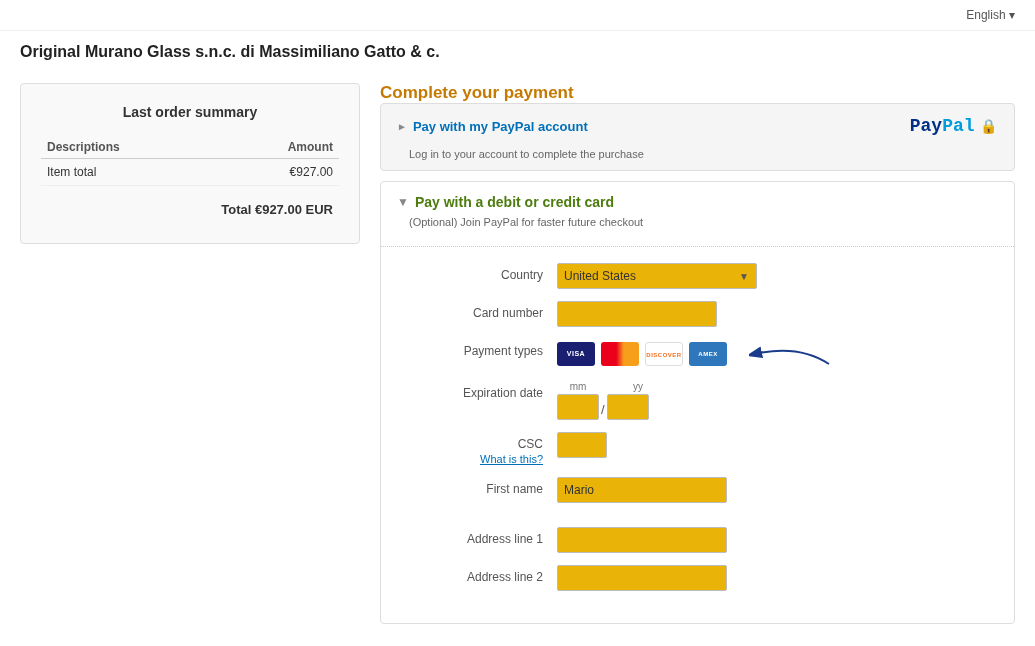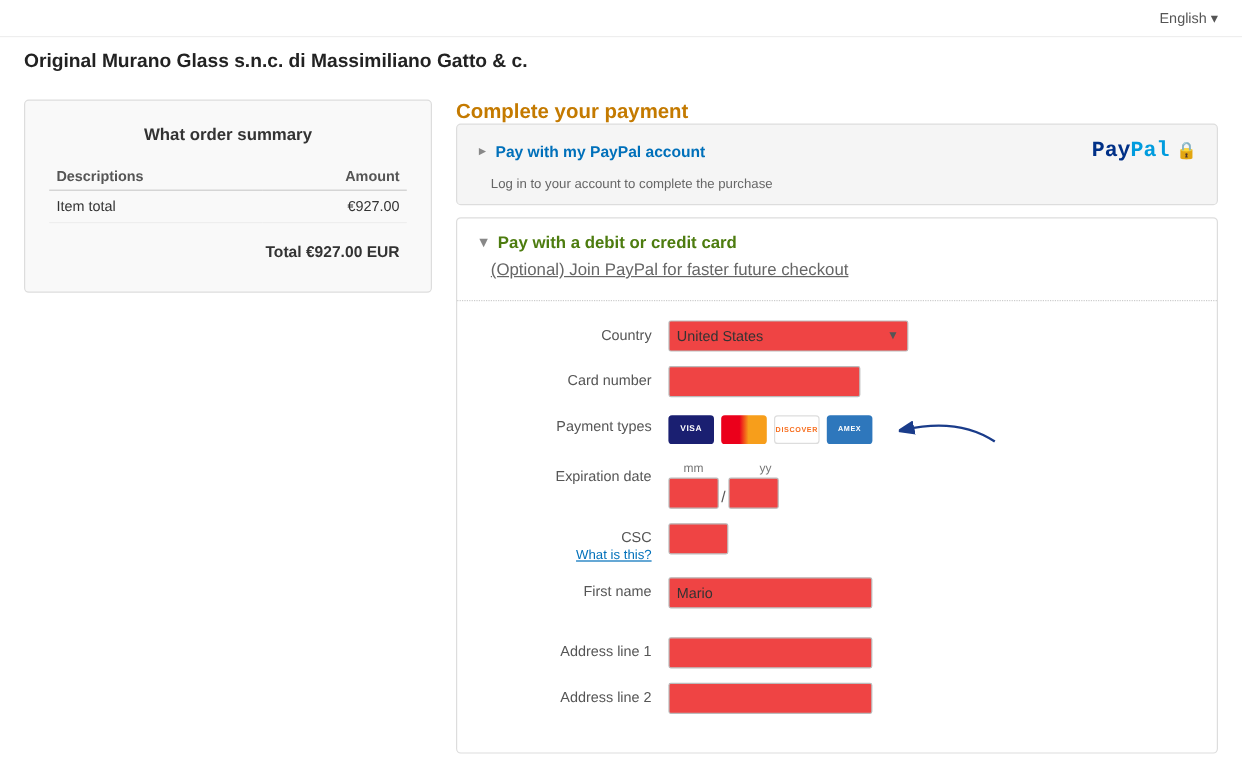--- a/index.html
+++ b/index.html
@@ -49,29 +49,29 @@
     .paypal-header-right { display: flex; align-items: center; gap: 6px; font-family: Liberation Mono, monospace; }
     .paypal-logo { font-size: 18px; font-weight: bold; color: #003087; }
     .lock-icon { color: #888; font-size: 14px; }
     .paypal-subtext { color: #666; font-size: 11px; padding: 0 16px 10px 28px; }
 
     
     .card-section { border: 1px solid #ddd; border-radius: 4px; background: #fff; }
     .card-header { display: flex; align-items: center; gap: 6px; padding: 12px 16px 4px 16px; }
     .card-arrow { color: #888; font-size: 12px; }
     .card-title { font-size: 14px; font-weight: bold; color: #4d7c0f; }
-    .card-subtext { color: #666; font-size: 14px; padding: 2px 16px 12px 28px; text-decoration: underline; }
+    .card-subtext { color: #666; font-size: 11px; padding: 2px 16px 12px 28px; }
 
     .card-form { padding: 10px 16px 20px 16px; }
     .form-row { display: flex; align-items: flex-start; margin-bottom: 12px; }
     .form-label { width: 160px; min-width: 140px; text-align: right; padding-right: 14px; padding-top: 5px; font-size: 12px; color: #555; }
     .form-control { flex: 1; }
     .form-input {
       border: 1px solid #bbb; border-radius: 2px; padding: 4px 6px;
-      font-size: 12px; width: 100%; color: #333; background: #ef4444;
+      font-size: 12px; width: 100%; color: #333; background: #eab308;
       height: 26px;
     }
 
     select.form-input { appearance: none; -webkit-appearance: none; background-image: none; }
     .select-wrapper { position: relative; display: inline-block; width: 200px; }
     .select-wrapper select { width: 100%; padding-right: 24px; }
     .select-arrow {
       position: absolute; right: 8px; top: 50%; transform: translateY(-50%);
       pointer-events: none; font-size: 10px; color: #555;
     }
@@ -115,21 +115,21 @@
   </a>
 </div>
 
 <div class="page-header">
   <h1>Original Murano Glass s.n.c. di Massimiliano Gatto &amp; c.</h1>
 </div>
 
 <div class="main-layout">
 
   <div class="order-summary">
-    <div class="order-summary-title">What order summary</div>
+    <div class="order-summary-title">Last order summary</div>
     <table class="order-table">
       <thead>
         <tr>
           <th>Descriptions</th>
           <th class="right">Amount</th>
         </tr>
       </thead>
       <tbody>
         <tr>
           <td>Item total</td>

